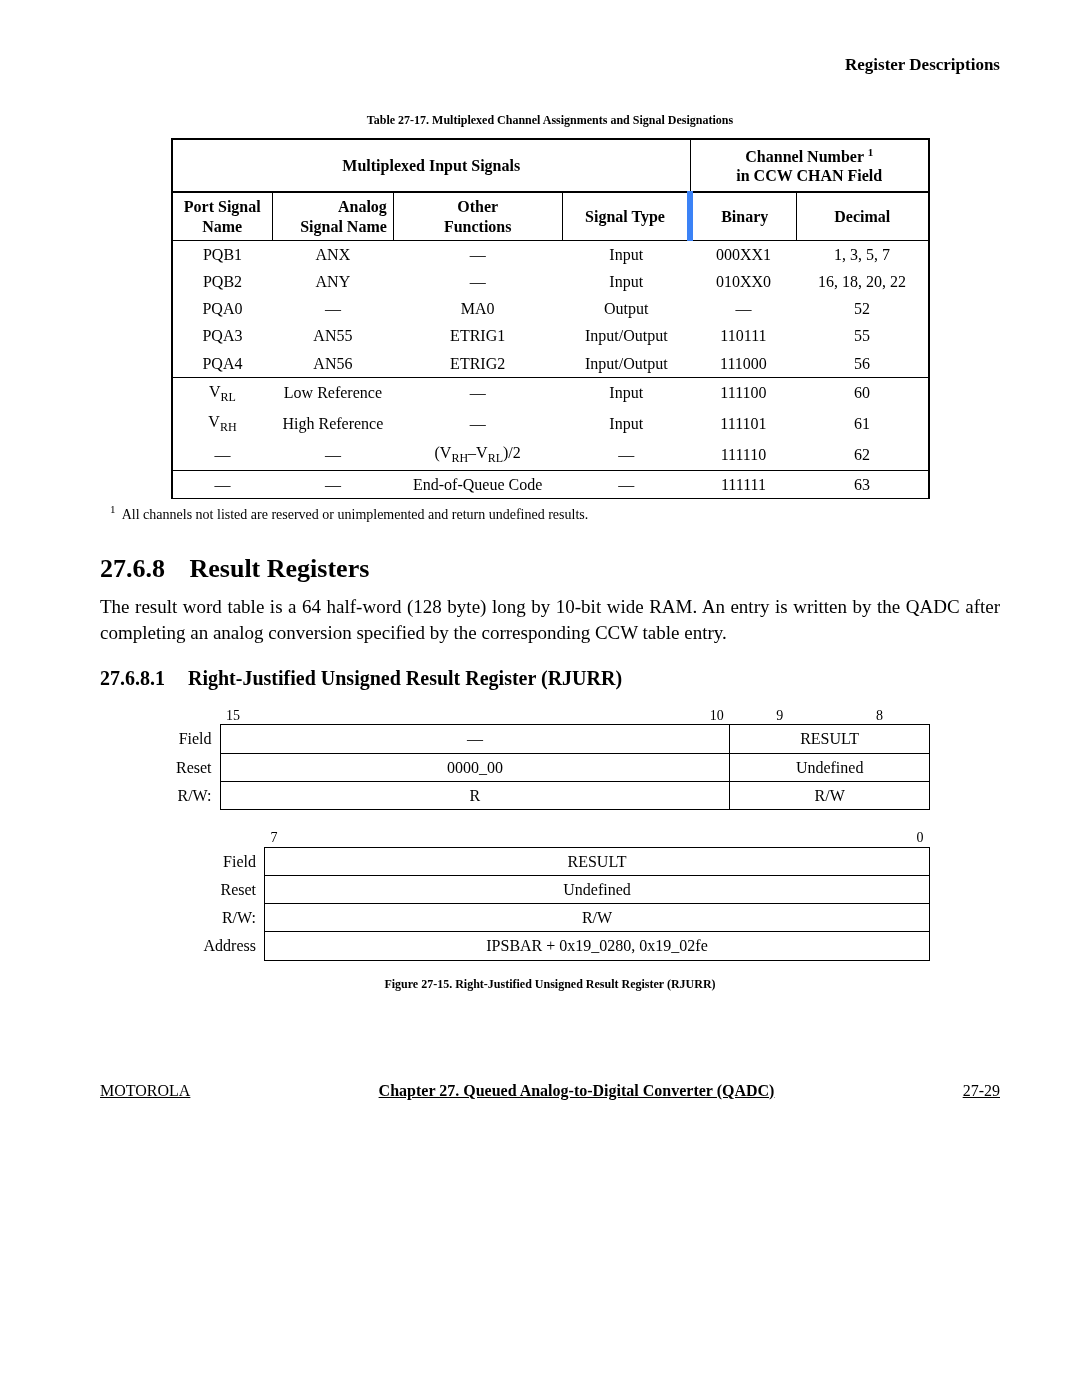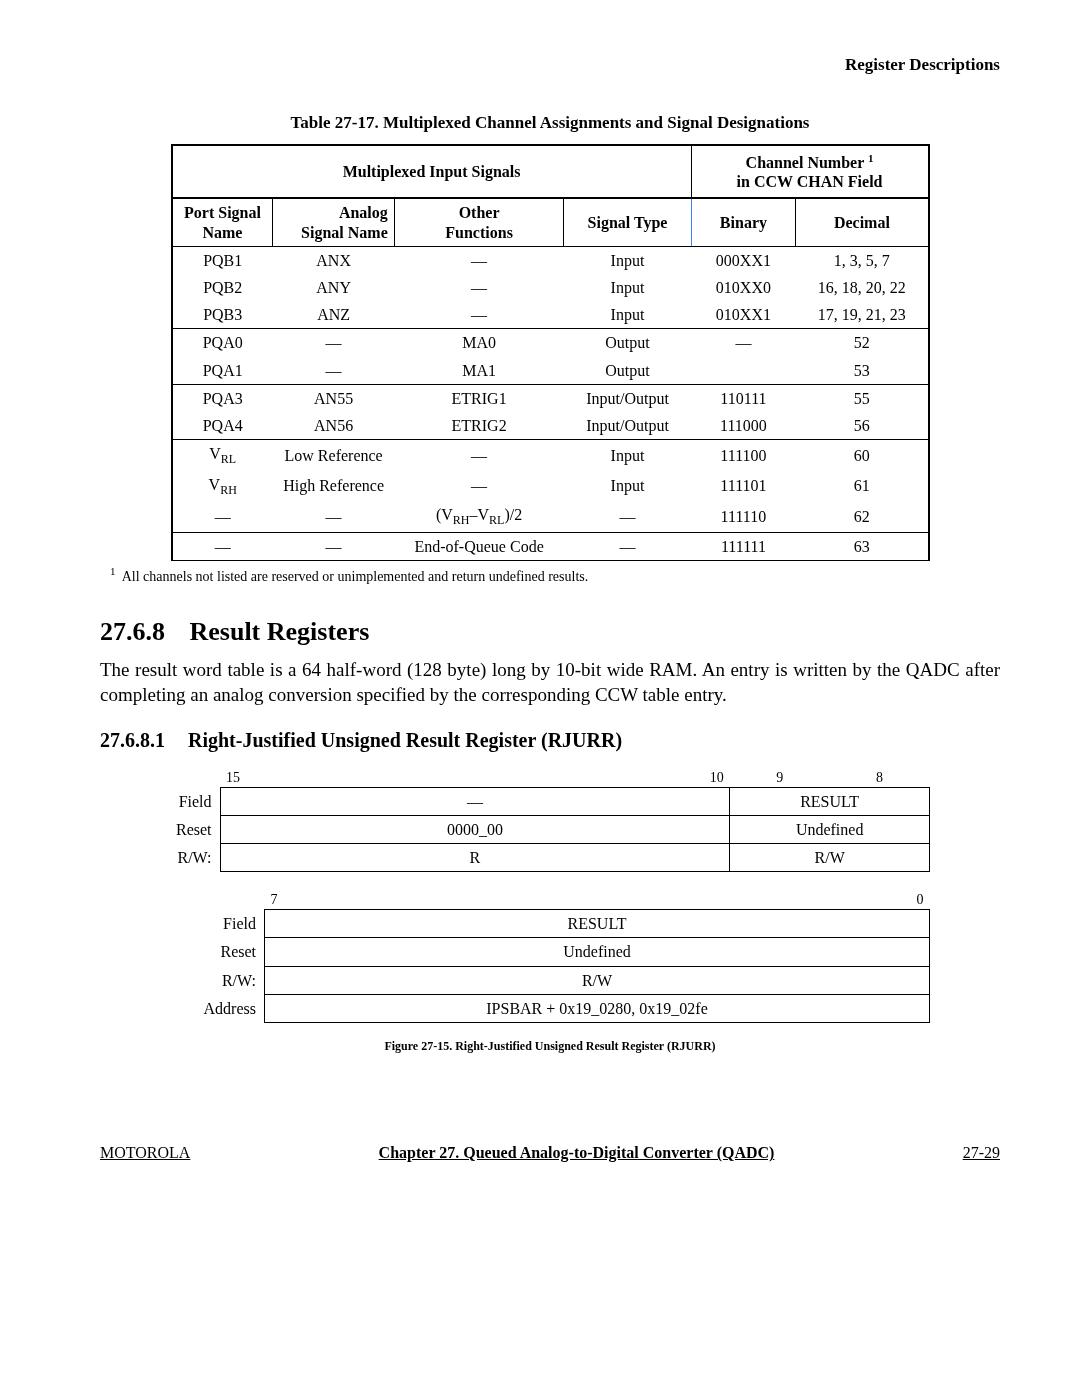--- a/index.html
+++ b/index.html
@@ -15,21 +15,21 @@
   }
   .header-right {
     text-align: right;
     font-weight: bold;
     font-size: 17px;
     margin-bottom: 38px;
   }
   .table-title {
     text-align: center;
     font-weight: bold;
-    font-size: 17px;
+    font-size: 12px;
     margin-bottom: 10px;
   }
   table.chan {
     border-collapse: collapse;
     margin: 0 auto;
     width: 759px;
     font-size: 16px;
   }
   table.chan th, table.chan td {
     border-bottom: 1px solid #000;
@@ -140,65 +140,49 @@
       <span>in CCW CHAN Field</span>
     </th>
   </tr>
   <tr class="outer">
     <th class="leftbox" style="border-right:1px solid #000; width:110px;"><span style="white-space:pre-line">Port Signal
 Name</span></th>
     <th style="border-right:1px solid #000; width:130px;text-align:right;"><span style="white-space:pre-line">Analog
 Signal Name</span></th>
     <th style="border-right:1px solid #000; width:200px;"><span style="white-space:pre-line">Other
 Functions</span></th>
-    <th style="border-right:1px solid #3b82f6; width:130px;">Signal Type</th>
+    <th style="border-right:6px solid #3b82f6; width:130px;">Signal Type</th>
     <th style="border-right:1px solid #000; width:110px;">Binary</th>
     <th class="rightbox" style="width:150px;">Decimal</th>
   </tr>
 
   <tr>
     <td class="leftbox">PQB1</td>
     <td>ANX</td>
     <td>—</td>
     <td>Input</td>
     <td>000XX1</td>
     <td class="rightbox">1, 3, 5, 7</td>
   </tr>
   <tr>
     <td class="leftbox">PQB2</td>
     <td>ANY</td>
     <td>—</td>
     <td>Input</td>
     <td>010XX0</td>
     <td class="rightbox">16, 18, 20, 22</td>
   </tr>
-  <tr class="groupend">
-    <td class="leftbox">PQB3</td>
-    <td>ANZ</td>
-    <td>—</td>
-    <td>Input</td>
-    <td>010XX1</td>
-    <td class="rightbox">17, 19, 21, 23</td>
-  </tr>
 
   <tr>
     <td class="leftbox">PQA0</td>
     <td>—</td>
     <td>MA0</td>
     <td>Output</td>
     <td>—</td>
     <td class="rightbox">52</td>
-  </tr>
-  <tr class="groupend">
-    <td class="leftbox">PQA1</td>
-    <td>—</td>
-    <td>MA1</td>
-    <td>Output</td>
-    <td></td>
-    <td class="rightbox">53</td>
   </tr>
 
   <tr>
     <td class="leftbox">PQA3</td>
     <td>AN55</td>
     <td>ETRIG1</td>
     <td>Input/Output</td>
     <td>110111</td>
     <td class="rightbox">55</td>
   </tr>

